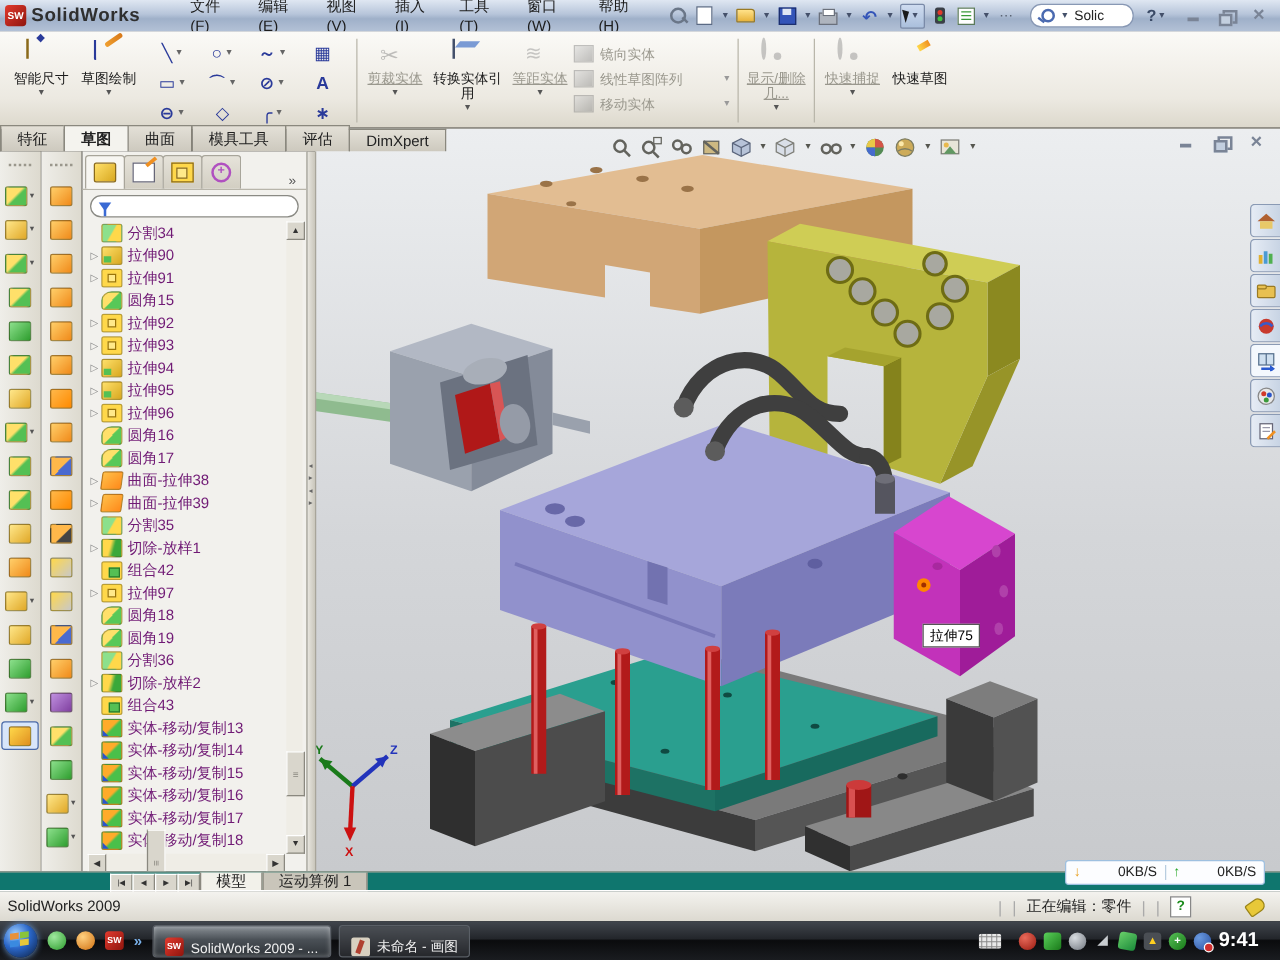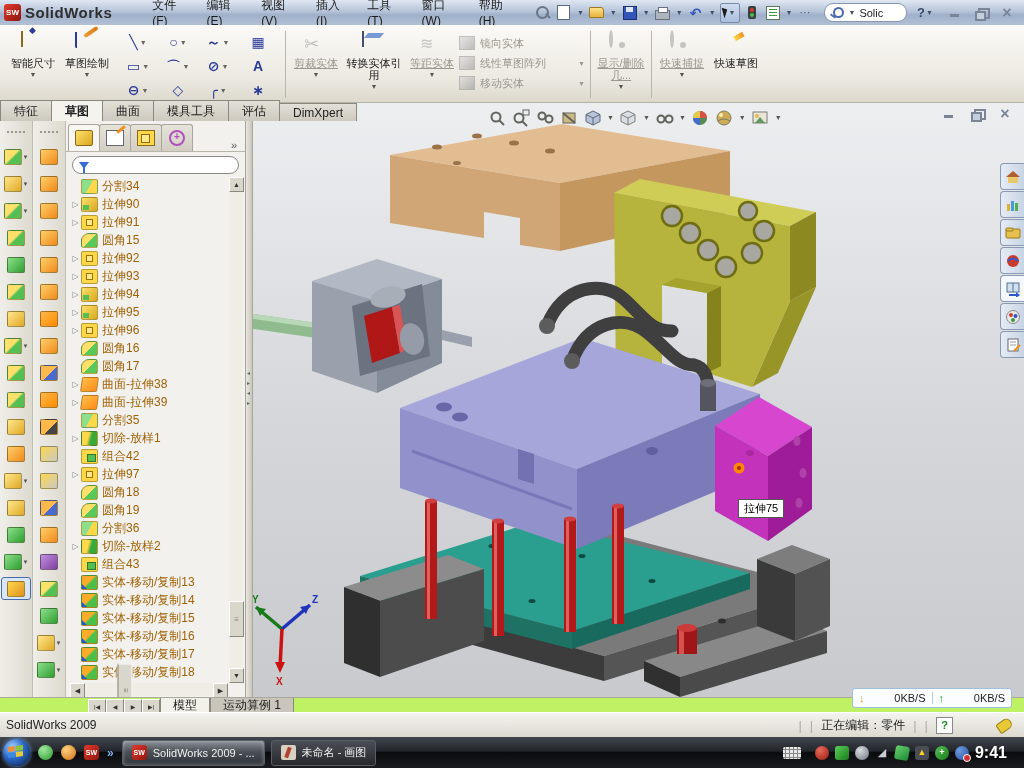--- a/index.html
+++ b/index.html
@@ -141,21 +141,21 @@
   .ti-extrude::after{content:"";position:absolute;left:1px;bottom:1px;width:6px;height:5px;background:#54c054;}
   .ti-extrude2{background:#ffd84a;position:relative;}
   .ti-extrude2::after{content:"";position:absolute;left:4px;top:3px;width:5px;height:5px;border:1px solid #9a7408;background:#ffe98a;}
   .ti-fillet{background:linear-gradient(135deg,#ffe06a 50%,#58c858 50%);border-radius:50% 3px 3px 3px;}
   .ti-surfext{background:linear-gradient(135deg,#ffc04a,#ff8a1a);transform:skewX(-8deg);}
   .ti-cutloft{background:linear-gradient(105deg,#ffd84a 40%,#3aa83a 60%);}
   .ti-combine{background:#ffd84a;position:relative;}
   .ti-combine::after{content:"";position:absolute;right:1px;bottom:1px;width:7px;height:6px;background:#54c054;border:1px solid #2a7a2a;}
   .ti-movecopy{background:linear-gradient(135deg,#ffab2a 45%,#4ac04a 55%);position:relative;}
   .ti-movecopy::after{content:"";position:absolute;left:0;bottom:0;width:0;height:0;border-left:5px solid #2a55cc;border-top:5px solid transparent;}
-  .tlabel{font-size:12px;color:#a16207;}
+  .tlabel{font-size:12px;color:#701a75;}
   
   .sb-btn{position:absolute;width:13px;height:13px;background:#d9d6cc;border:1px solid;border-color:#fff #8a887f #8a887f #fff;
     font-size:7px;color:#333;display:flex;align-items:center;justify-content:center;}
   #vsb{position:absolute;right:3px;top:56px;width:13px;height:506px;background:#efede6;}
   #vsb-thumb{position:absolute;left:0;top:424px;width:13px;height:34px;background:#d9d6cc;border:1px solid;border-color:#fff #8a887f #8a887f #fff;
     display:flex;align-items:center;justify-content:center;font-size:8px;color:#8a887f;letter-spacing:0;}
   #hsb{position:absolute;left:4px;bottom:1px;width:158px;height:13px;background:#efede6;}
   #hsb-thumb{position:absolute;left:28px;top:0;width:52px;height:13px;background:#d9d6cc;border:1px solid;border-color:#fff #8a887f #8a887f #fff;
     display:flex;align-items:center;justify-content:center;font-size:8px;color:#8a887f;transform:rotate(90deg);}
   #splitter{left:246px;top:121px;width:6px;height:576px;background:linear-gradient(90deg,#e8e6df,#c9c6bb);border-right:1px solid #a8a59a;}
@@ -172,21 +172,21 @@
   #tooltip{position:absolute;left:486px;top:396px;background:#ffffff;border:1px solid #555;
     padding:1px 5px;font-size:11px;color:#000;white-space:nowrap;}
   
   #netov{left:852px;top:688px;width:158px;height:18px;background:#fcfdff;border:1px solid #9ec0e0;border-radius:3px;
     display:flex;align-items:center;font-size:11px;color:#222;z-index:40;}
   #netov .cell{flex:1;display:flex;align-items:center;justify-content:space-between;padding:0 6px;}
   #netov .div{width:1px;height:12px;background:#b8cde0;}
   .arr-down{color:#e8a020;font-weight:bold;font-size:11px;}
   .arr-up{color:#2aa82a;font-weight:bold;font-size:11px;}
   
-  #docbar{left:0;top:697px;width:1024px;height:15px;background:#bef264;border-top:1px solid #aaa79c;display:flex;align-items:flex-start;}
+  #docbar{left:0;top:697px;width:1024px;height:15px;background:#0f766e;border-top:1px solid #aaa79c;display:flex;align-items:flex-start;}
   .nav-btns{display:flex;margin-left:88px;margin-top:1px;}
   .nav-b{width:16px;height:13px;background:#d9d6cc;border:1px solid;border-color:#fff #8a887f #8a887f #fff;
     font-size:6px;color:#333;display:flex;align-items:center;justify-content:center;}
   .dtab{padding:0 12px;font-size:12px;height:14px;line-height:14px;border:1px solid #8a887f;border-top:none;background:#c9c5ba;color:#222;}
   .dtab.active{background:#f2f1ea;}
   #statusbar{left:0;top:712px;width:1024px;height:25px;background:linear-gradient(#f4f3ef,#dcd9d0);
     border-top:1px solid #fff;display:flex;align-items:center;box-sizing:border-box;padding:0 6px;font-size:12px;color:#222;}
   #sb-right{margin-left:auto;display:flex;align-items:center;gap:8px;}
   .sb-sep{color:#aaa;font-size:13px;}
   .sb-help{width:15px;height:15px;border:1px solid #888;background:#fff;color:#1a8a1a;font-weight:bold;
@@ -197,21 +197,21 @@
     background:linear-gradient(180deg,#41464d 0%,#23262b 45%,#0a0b0d 50%,#1a1c20 100%);display:flex;align-items:center;}
   #orb{width:27px;height:27px;border-radius:50%;margin:0 8px 0 3px;position:relative;
     background:radial-gradient(circle at 35% 30%,#9fd0ff 0%,#2a66c8 45%,#0b1c3a 100%);box-shadow:0 0 5px #6fa0e0;}
   #orb svg{position:absolute;left:5px;top:6px;}
   .ql{display:flex;align-items:center;gap:8px;margin-right:8px;}
   .ql-ico{width:15px;height:15px;border-radius:3px;}
   .qi-messenger{background:radial-gradient(circle at 35% 30%,#9fe89f,#2a9a2a);border-radius:50%;}
   .qi-app{background:radial-gradient(circle at 35% 30%,#ffd080,#d07010);border-radius:50%;}
   .qi-solidworks{background:linear-gradient(135deg,#e23a2e,#8f150d);color:#fff;font-size:7px;font-weight:bold;display:flex;align-items:center;justify-content:center;}
   .ql-more{color:#7ab0e8;font-size:12px;font-weight:bold;}
-  .task{height:24px;border-radius:3px;display:flex;align-items:center;gap:6px;padding:0 9px;margin-right:6px;
+  .task{height:24px;border-radius:3px;display:flex;align-items:flex-end;gap:6px;padding:0 9px;margin-right:6px;
     border:1px solid #5a5f66;color:#f0f0f0;font-size:11px;max-width:158px;white-space:nowrap;overflow:hidden;}
   .task.active{background:linear-gradient(180deg,#8a9096,#4a5056 45%,#2e3338);box-shadow:inset 0 0 4px rgba(255,255,255,.35);}
   .task:not(.active){background:linear-gradient(180deg,#4a4e54,#26282c);}
   .task .t-ico{width:15px;height:15px;flex:none;}
   .t-solidworks{background:linear-gradient(135deg,#e23a2e,#8f150d);border-radius:3px;color:#fff;font-size:7px;font-weight:bold;display:flex;align-items:center;justify-content:center;}
   .t-paint{background:#d8d0c0;border-radius:2px;position:relative;}
   .t-paint::after{content:"";position:absolute;left:5px;top:2px;width:4px;height:11px;background:#b04030;transform:rotate(20deg);}
   #tray{margin-left:auto;display:flex;align-items:center;gap:6px;padding-right:9px;}
   .kbd-ico{width:18px;height:12px;background:#e8e8e8;border-radius:2px;margin-right:8px;
     background-image:linear-gradient(#888 1px,transparent 1px),linear-gradient(90deg,#888 1px,transparent 1px);

